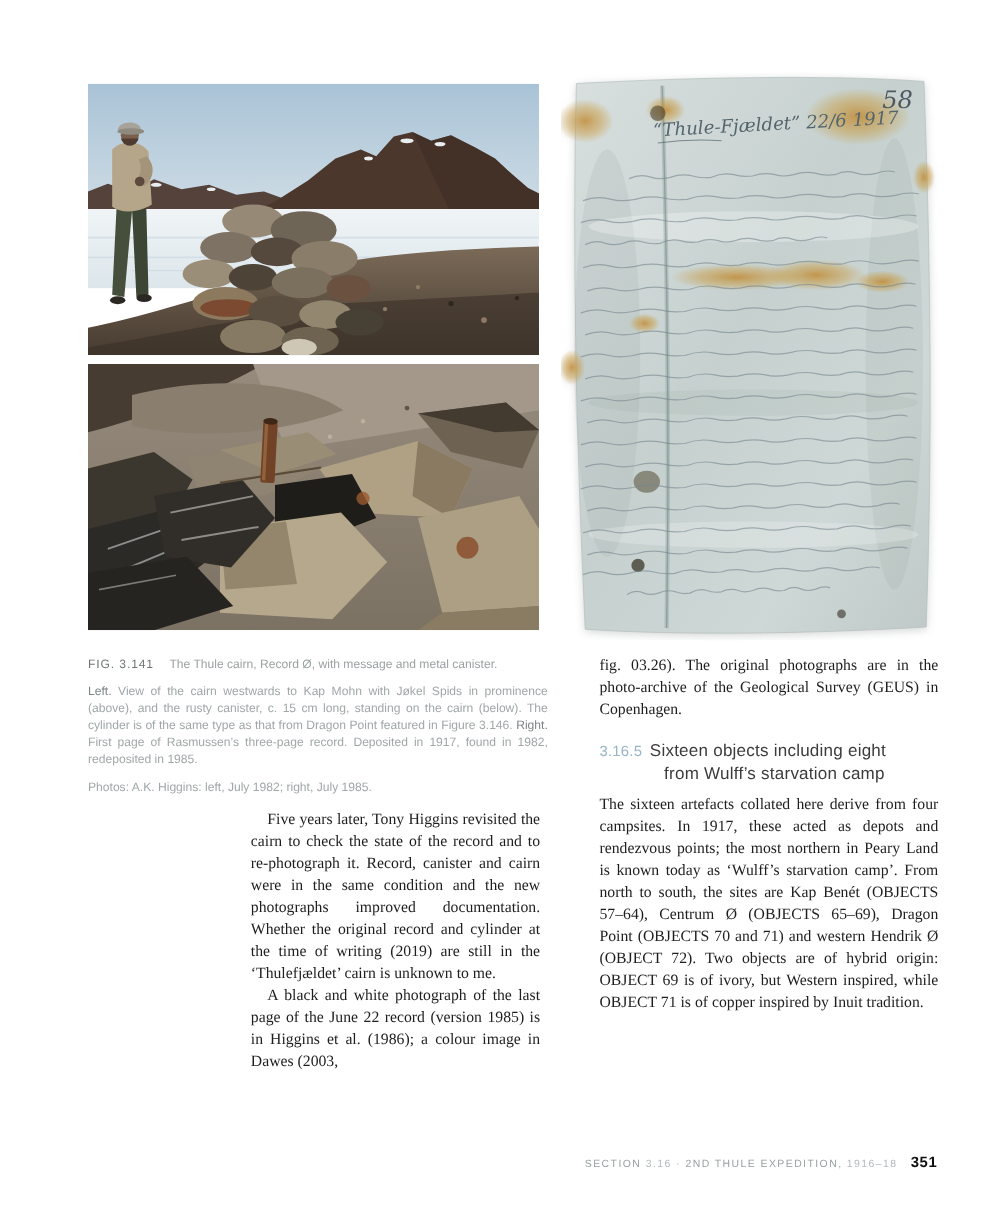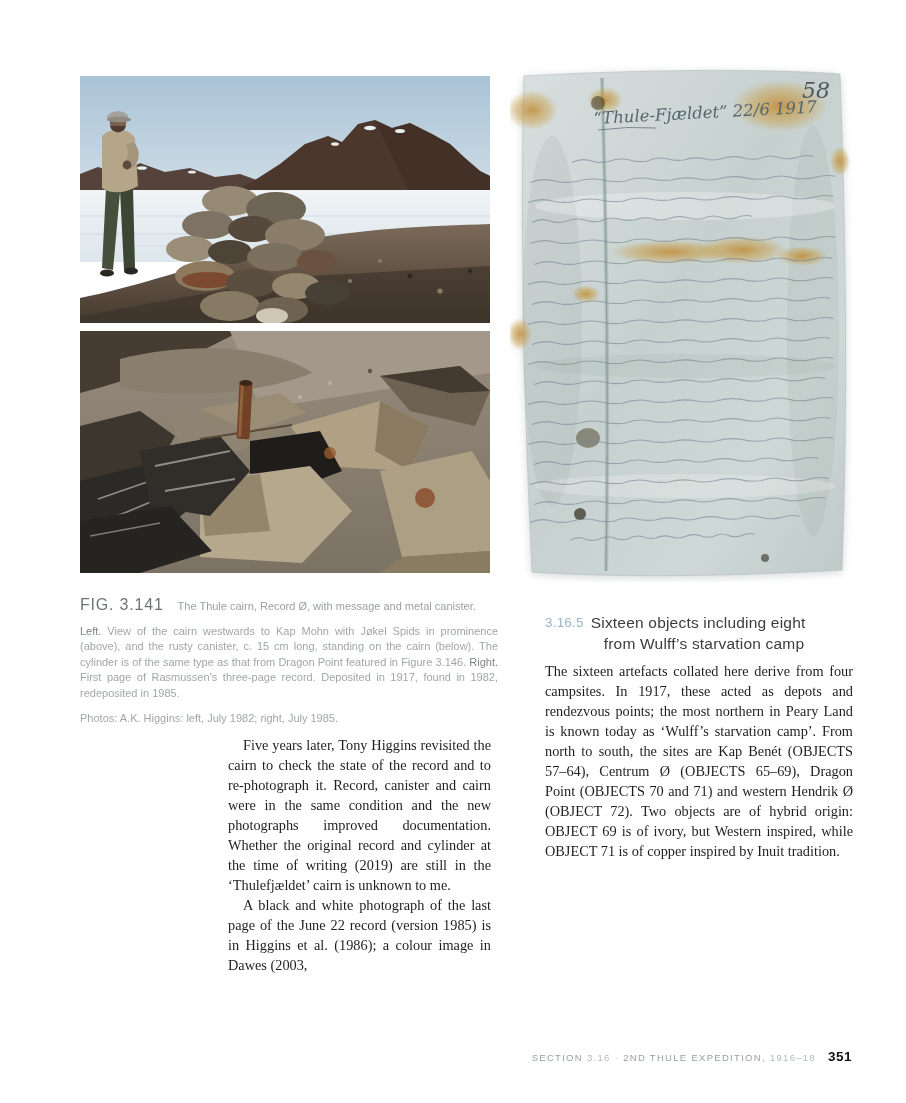--- a/index.html
+++ b/index.html
@@ -5,21 +5,21 @@
   html,body{margin:0;padding:0;background:#ffffff;}
   .page{position:relative;width:906px;height:1103px;background:#ffffff;overflow:hidden;
         font-family:"Liberation Serif",serif;color:#1e1e1e;}
   .photo{position:absolute;overflow:hidden;}
   .photo svg{display:block;}
   
   .fig-caption{position:absolute;left:80px;top:597px;width:418px;
                font-family:"Liberation Sans",sans-serif;font-size:11px;line-height:15.5px;
                color:#a0a7a8;}
   .cap-line1{margin:0 0 9px 0;}
-  .cap-fig{color:#6e7576;font-size:16px;letter-spacing:.8px;margin-right:14px;}
+  .cap-fig{color:#6e7576;font-size:11px;letter-spacing:.8px;margin-right:14px;}
   .cap-title{color:#9aa2a3;}
   .cap-body{margin:0 0 10px 0;text-align:justify;}
   .cap-strong{color:#7d8485;}
   .cap-credit{margin:0;color:#a0a7a8;}
   
   .body-text{font-size:14.3px;line-height:20px;text-align:justify;color:#1e1e1e;
              hyphens:auto;-webkit-hyphens:auto;}
   .col-left{position:absolute;left:228px;top:735px;width:263px;}
   .col-left p{margin:0;text-indent:15px;}
   .col-right{position:absolute;left:545px;top:595px;width:308px;}
@@ -252,20 +252,21 @@
     </p>
     <p class="cap-credit">Photos: A.K. Higgins: left, July 1982; right, July 1985.</p>
   </div>
 
   <div class="col-left body-text">
     <p>Five years later, Tony Higgins revisited the cairn to check the state of the record and to re-photograph it. Record, canister and cairn were in the same condition and the new photographs improved documentation. Whether the original record and cylinder at the time of writing (2019) are still in the ‘Thulefjældet’ cairn is unknown to me.</p>
     <p>A black and white photograph of the last page of the June 22 record (version 1985) is in Higgins et al. (1986); a colour image in Dawes (2003,</p>
   </div>
 
   <div class="col-right body-text">
+    <p>fig. 03.26). The original photographs are in the photo-archive of the Geological Survey (GEUS) in Copenhagen.</p>
     <div class="sec-head">
       <span class="sec-num">3.16.5</span>
       <span class="sec-title">
         <span>Sixteen objects including eight</span>
         <span class="sec-title-l2">from Wulff’s starvation camp</span>
       </span>
     </div>
     <p>The sixteen artefacts collated here derive from four campsites. In 1917, these acted as depots and rendezvous points; the most northern in Peary Land is known today as ‘Wulff’s starvation camp’. From north to south, the sites are Kap Benét (OBJECTS 57–64), Centrum Ø (OBJECTS 65–69), Dragon Point (OBJECTS 70 and 71) and western Hendrik Ø (OBJECT 72). Two objects are of hybrid origin: OBJECT 69 is of ivory, but Western inspired, while OBJECT 71 is of copper inspired by Inuit tradition.</p>
   </div>
 

